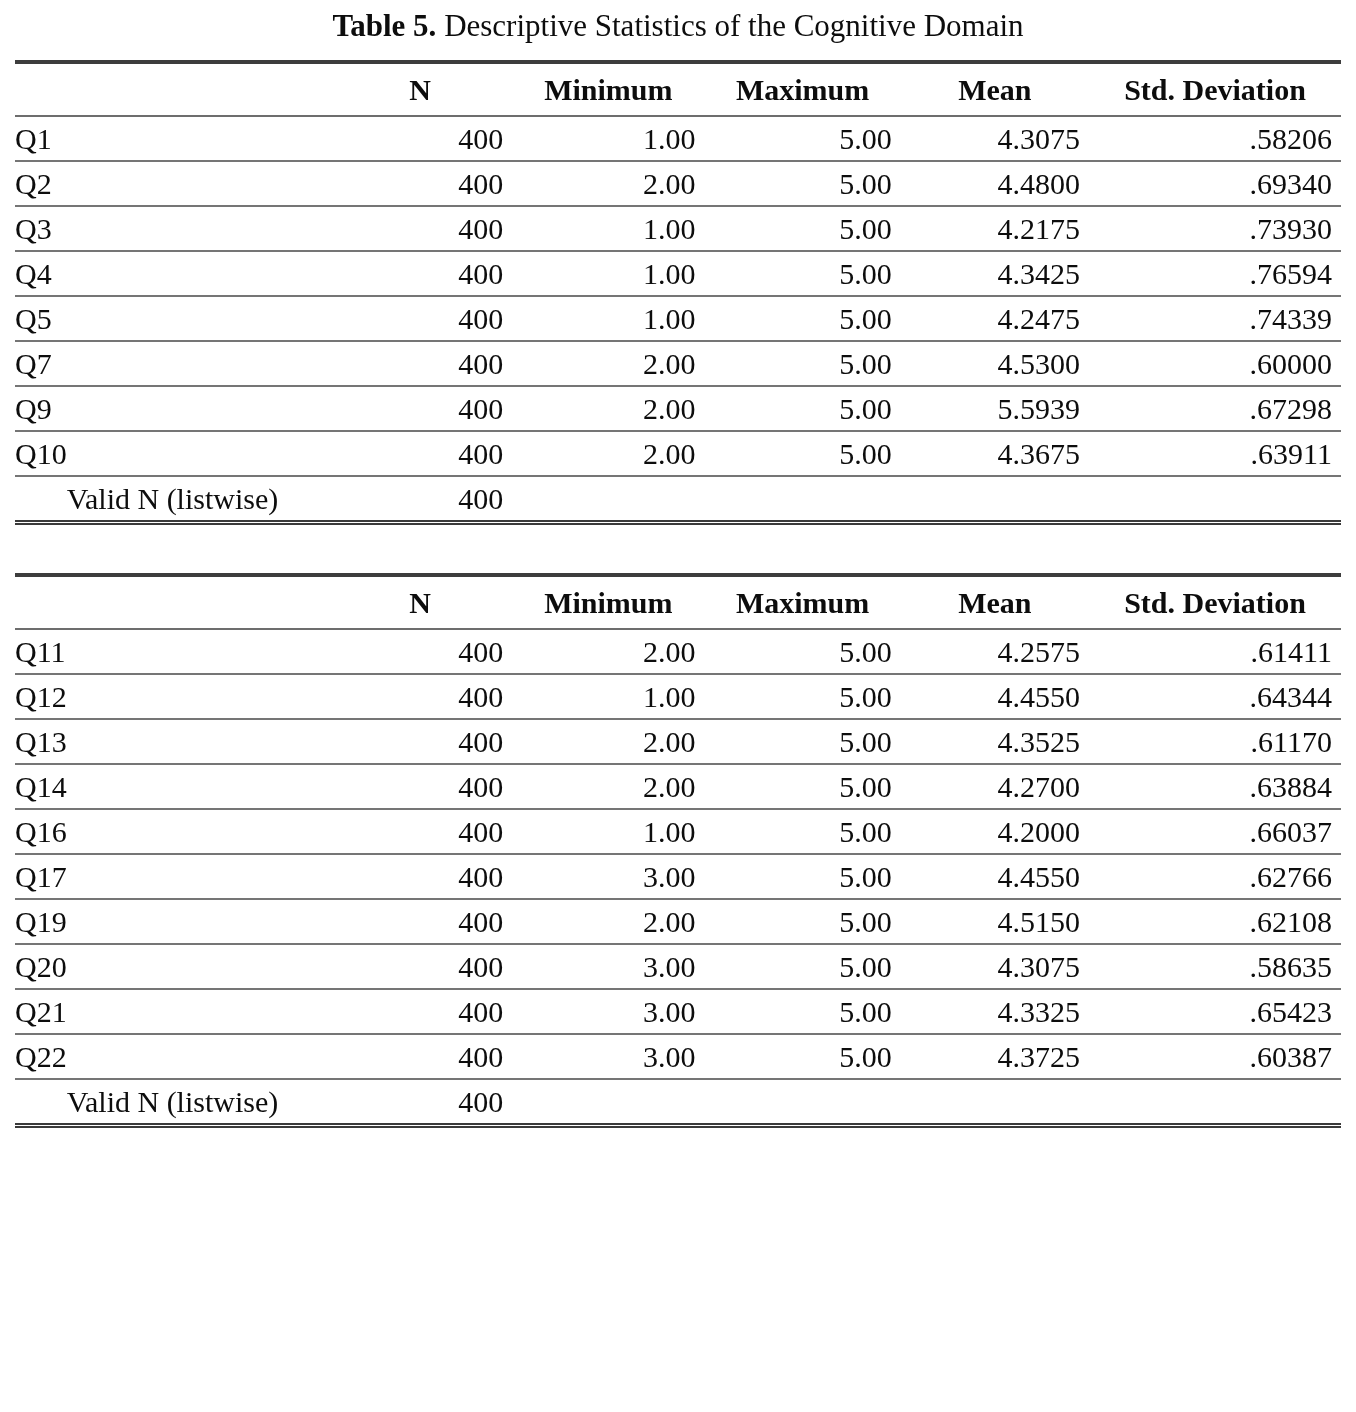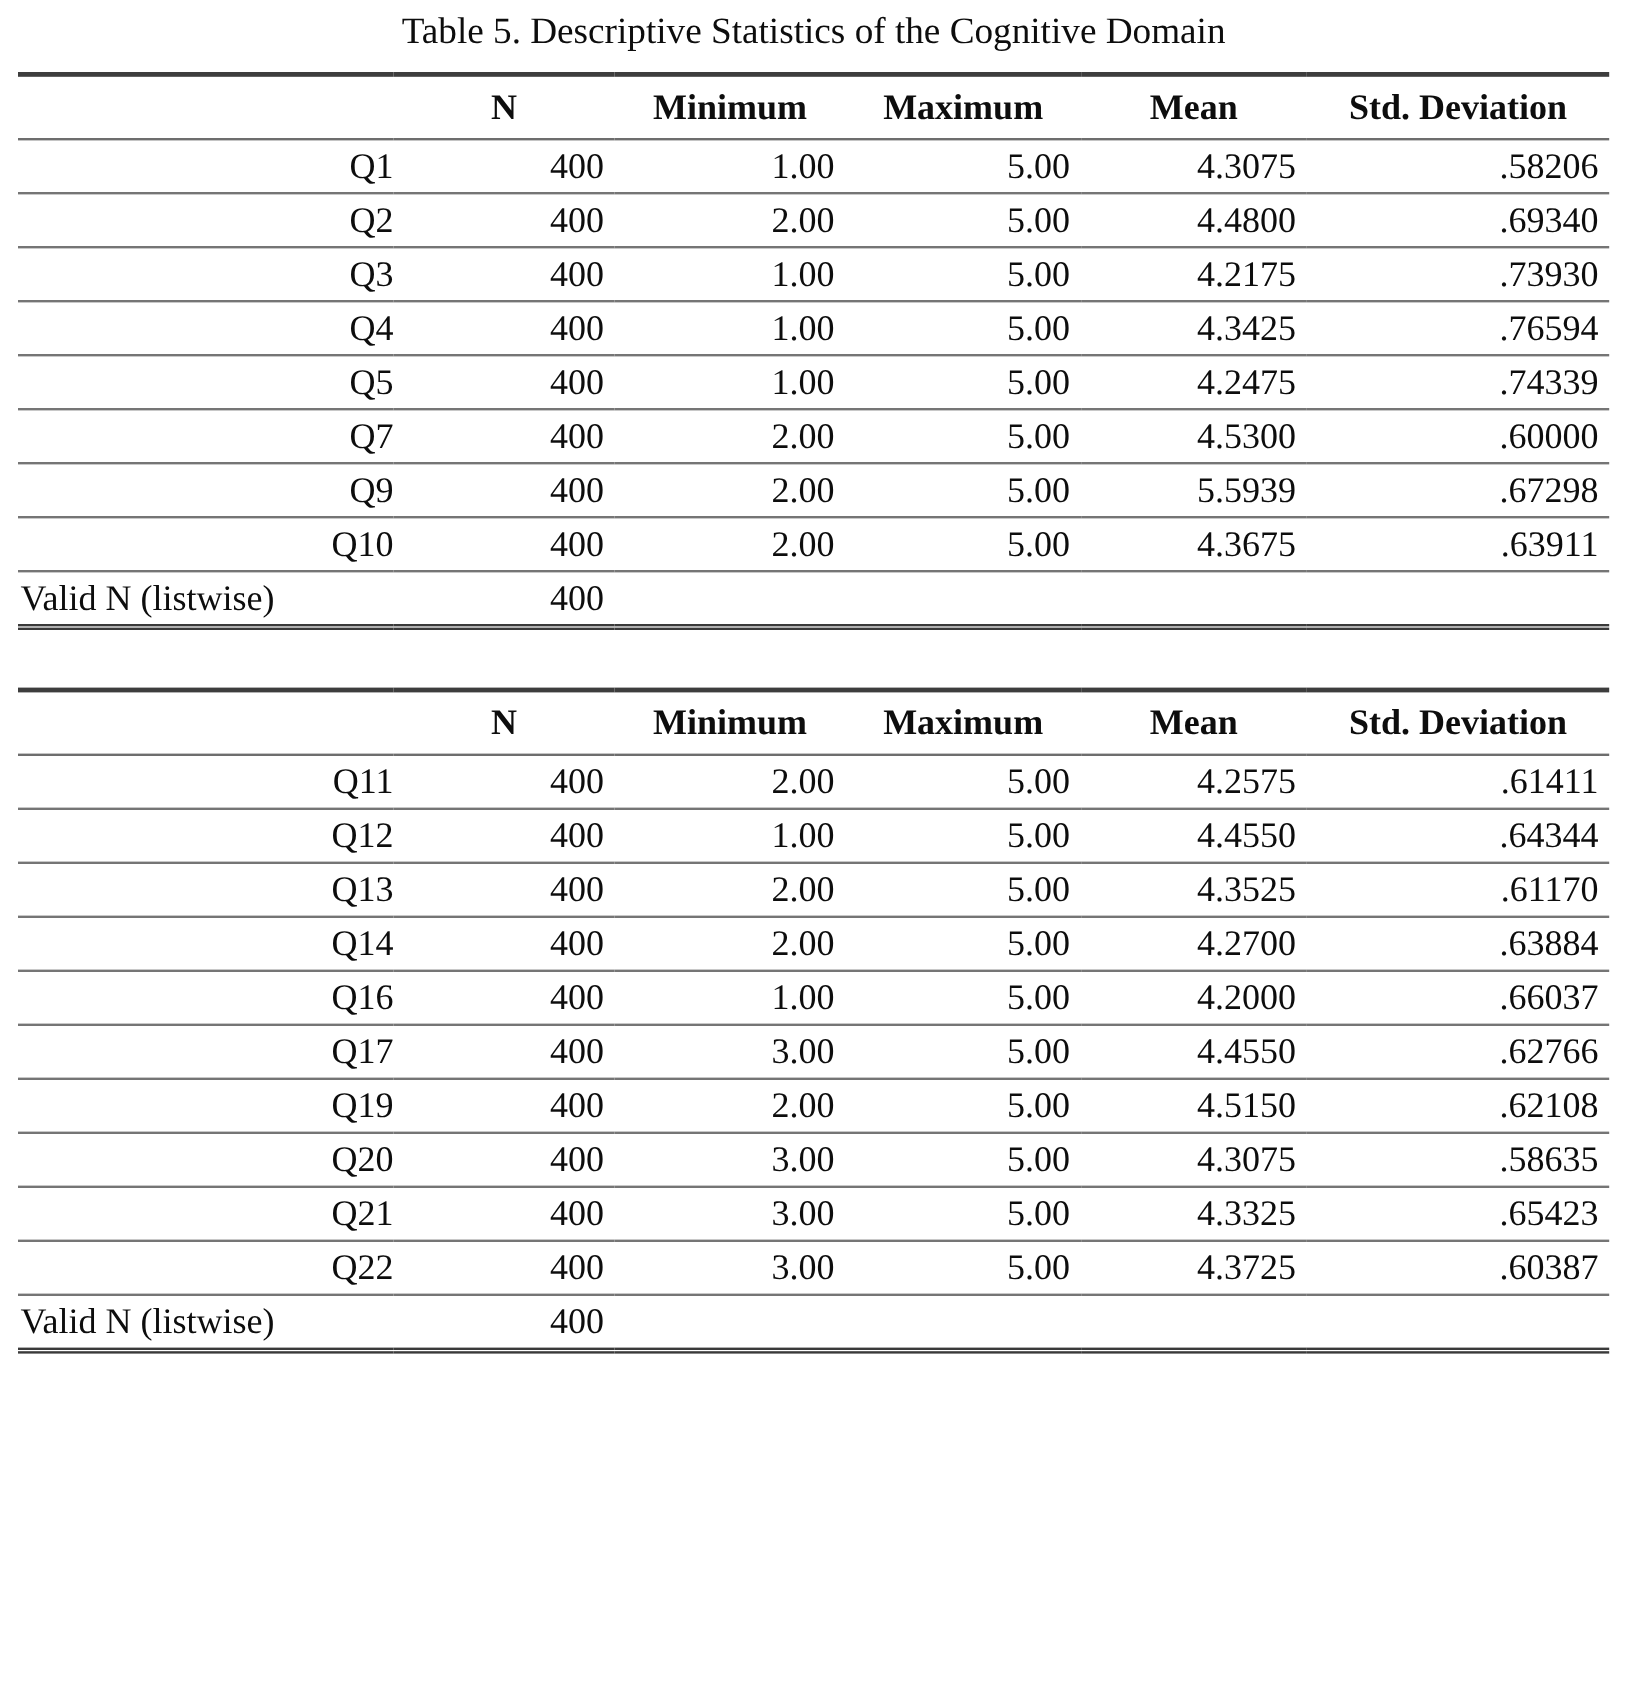--- a/index.html
+++ b/index.html
@@ -17,21 +17,21 @@
     background: #ffffff;
     overflow: hidden;
   }
   .table-title {
     text-align: center;
     font-size: 31px;
     line-height: 40px;
     margin: 0 0 14px 0;
     white-space: pre-wrap;
   }
-  .table-title .bold { font-weight: normal; }
+  .table-title .bold { font-weight: bold; }
   .stats-table {
     width: 100%;
     border-collapse: collapse;
     table-layout: fixed;
     font-size: 30px;
   }
   .stats-table thead th {
     border-top: 4px solid #3d3d3d;
     border-bottom: 2px solid #6d6d6d;
     height: 51px;
@@ -42,27 +42,27 @@
   .stats-table td {
     height: 43px;
     border-bottom: 2px solid #757575;
     padding: 0;
     vertical-align: middle;
   }
   .stats-table td.num {
     text-align: right;
     padding-right: 9px;
   }
-  .stats-table td.rowlabel { text-align: right; }
+  .stats-table td.rowlabel { text-align: left; }
   .stats-table td.bold { font-weight: normal; }
   .stats-table tr.footer-row td {
     border-bottom: 5px double #3a3a3a;
   }
   .stats-table tr.footer-row td.validn {
-    text-align: left;
+    text-align: center;
     padding-left: 2px;
   }
   .second-block { margin-top: 48px; }
 </style>
 </head>
 <body>
 
 <div class="page">
 
   <div class="block">

